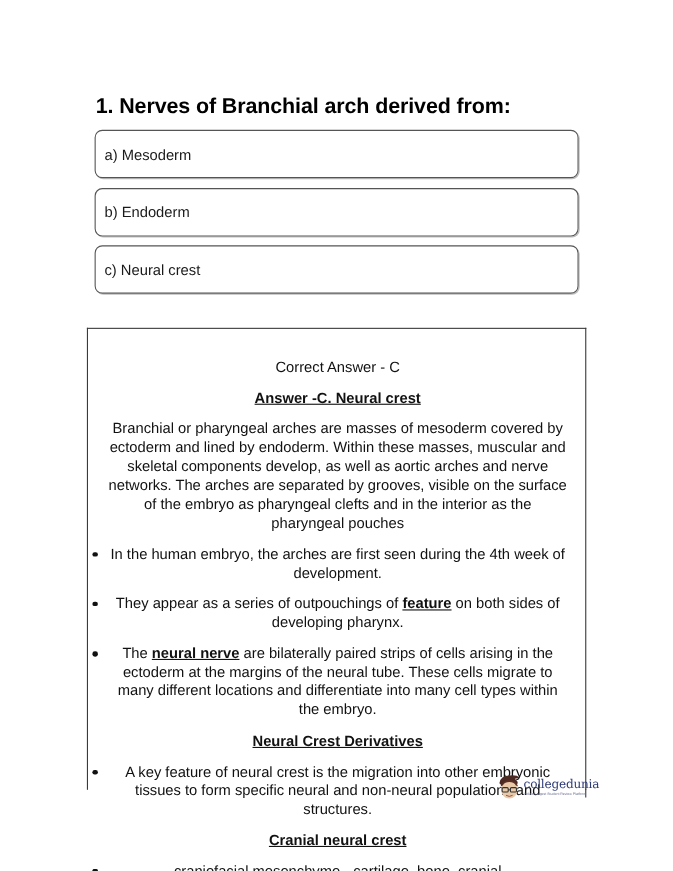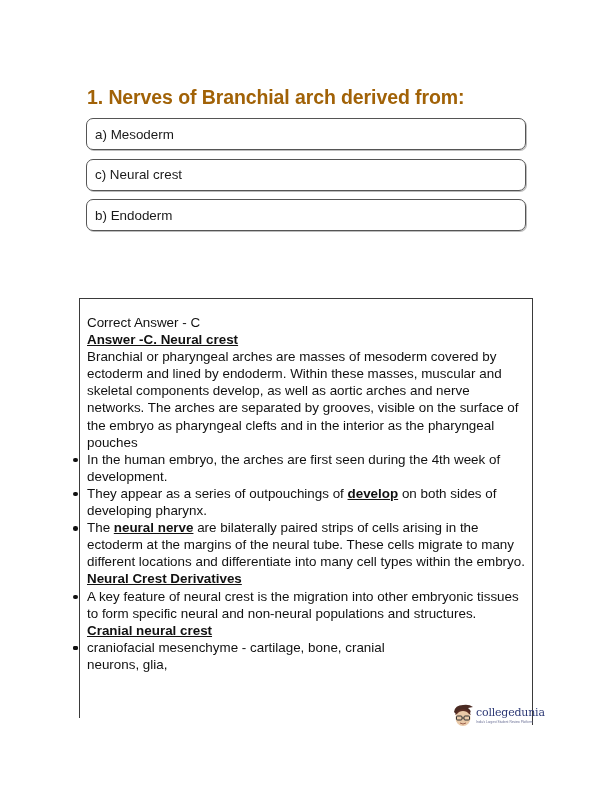--- a/index.html
+++ b/index.html
@@ -1,43 +1,43 @@
 <!DOCTYPE html>
 <html><head>
   <meta charset="utf-8">
   <style>
     * { box-sizing: border-box; margin: 0; padding: 0; }
     html, body { width: 612px; height: 792px; background: #ffffff; overflow: hidden; }
     body { position: relative; font-family: "Liberation Sans", sans-serif; color: #111111; }
 
     .question-title {
       position: absolute; left: 87px; top: 86px;
-      font-size: 19.5px; font-weight: bold; letter-spacing: -0.1px; color: #a16207;
+      font-size: 19.5px; font-weight: bold; letter-spacing: -0.1px; color: #000000;
       white-space: nowrap;
     }
     .options { position: absolute; left: 86px; top: 118px; width: 440px; }
     .option {
-      height: 32px; border: 1px solid #555555; border-radius: 7px;
+      height: 44px; border: 1px solid #555555; border-radius: 7px;
       margin-bottom: 8.5px; padding-left: 8px; display: flex; align-items: center;
       font-size: 13.4px; color: #1a1a1a; cursor: pointer;
       box-shadow: 1px 1px 0 #bdbdbd;
     }
 
     .answer-box {
       position: absolute; left: 79px; top: 298px; width: 454px; height: 420px;
       border-top: 1.3px solid #3a3a3a; border-left: 1.3px solid #3a3a3a; border-right: 1.3px solid #3a3a3a;
     }
     .answer-box .right-ext {
       position: absolute; right: -1.3px; top: 418px; width: 1.3px; height: 8px; background: #3a3a3a;
     }
     .answer-content {
       position: absolute; left: 87px; top: 314px; width: 440px;
       font-size: 13.4px; line-height: 17.1px; color: #111111;
     }
-    .answer-content p { margin: 0; }
+    .answer-content p { margin: 11px; text-align: center; }
     .answer-content .bold { font-weight: bold; text-decoration: underline; }
     .bullet-line { position: relative; }
     .bullet-dot {
       position: absolute; left: -14px; top: 7px; width: 4.5px; height: 4.5px;
       background: #111111; border-radius: 50%;
     }
 
     .logo {
       position: absolute; left: 452px; top: 703px; width: 100px; height: 32px;
     }
@@ -58,43 +58,43 @@
 </head>
 <body>
 
 <h1 class="question-title">1. Nerves of Branchial arch derived from:</h1>
 
 <div class="options">
   <div class="option">
       <span>a) Mesoderm</span>
     </div>
   <div class="option">
-      <span>c) Neural crest</span>
+      <span>b) Endoderm</span>
     </div>
   <div class="option">
-      <span>b) Endoderm</span>
+      <span>c) Neural crest</span>
     </div>
 </div>
 
 <div class="answer-box">
   <div class="right-ext"></div>
 </div>
 
 <div class="answer-content">
   <p>Correct Answer - C</p>
   <p class="bold">Answer -C. Neural crest</p>
   <p>Branchial or pharyngeal arches are masses of mesoderm covered by ectoderm and lined by endoderm. Within these masses, muscular and skeletal components develop, as well as aortic arches and nerve networks. The arches are separated by grooves, visible on the surface of the embryo as pharyngeal clefts and in the interior as the pharyngeal pouches</p>
 
   <p class="bullet-line">
     <span class="bullet-dot"></span>
     <span>In the human embryo, the arches are first seen during the 4th week of development.</span>
   </p>
   <p class="bullet-line">
     <span class="bullet-dot"></span>
-    <span>They appear as a series of outpouchings of </span><span class="bold">develop</span><span> on both sides of developing pharynx.</span>
+    <span>They appear as a series of outpouchings of </span><span class="bold">feature</span><span> on both sides of developing pharynx.</span>
   </p>
   <p class="bullet-line">
     <span class="bullet-dot"></span>
     <span>The </span><span class="bold">neural nerve</span><span> are bilaterally paired strips of cells arising in the ectoderm at the margins of the neural tube. These cells migrate to many different locations and differentiate into many cell types within the embryo.</span>
   </p>
 
   <p class="bold">Neural Crest Derivatives</p>
   <p class="bullet-line">
     <span class="bullet-dot"></span>
     <span>A key feature of neural crest is the migration into other embryonic tissues to form specific neural and non-neural populations and structures.</span>

